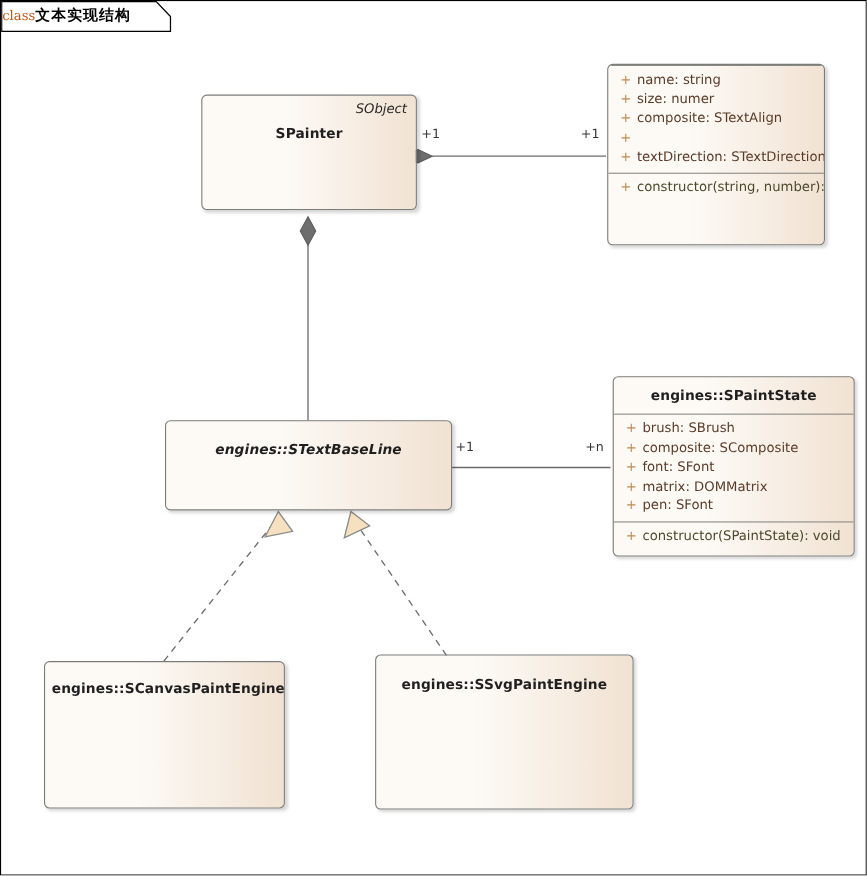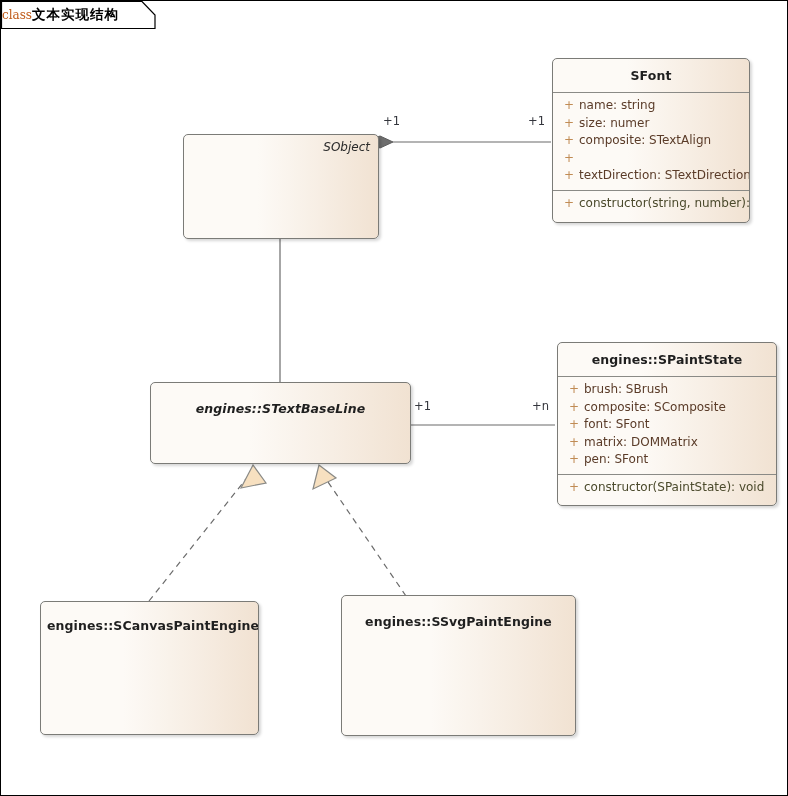--- a/index.html
+++ b/index.html
@@ -161,26 +161,26 @@
       <line x1="405" y1="595" x2="325" y2="478" stroke="#6b6b6b" stroke-width="1.2" stroke-dasharray="6,5"></line>
       <polygon points="318,464 312,488 335,477" fill="#f7e0c0" stroke="#8a8a86" stroke-width="1.2"></polygon>
     </g>
   </svg>
 
   <div class="mult" style="left:382px; top:113px;">+1</div>
   <div class="mult" style="left:527px; top:113px;">+1</div>
   <div class="mult" style="left:413px; top:398px;">+1</div>
   <div class="mult" style="left:531px; top:398px;">+n</div>
 
-  <div class="cls" style="left:182px; top:85px; width:196px; height:105px;margin-top:48px;">
+  <div class="cls" style="left:182px; top:85px; width:196px; height:105px;">
     <div class="stereo">SObject</div>
+    <div class="cls-title tall">SPainter</div>
   </div>
 
   <div class="cls" style="left:551px; top:57px; width:198px; height:165px;">
-    <div class="cls-title">SFont</div>
     <div class="divider"></div>
     <div class="members">
       <div class="member">
         <span class="vis">+</span>
         <span class="mname">name: string</span>
       </div>
       <div class="member">
         <span class="vis">+</span>
         <span class="mname">size: numer</span>
       </div>

